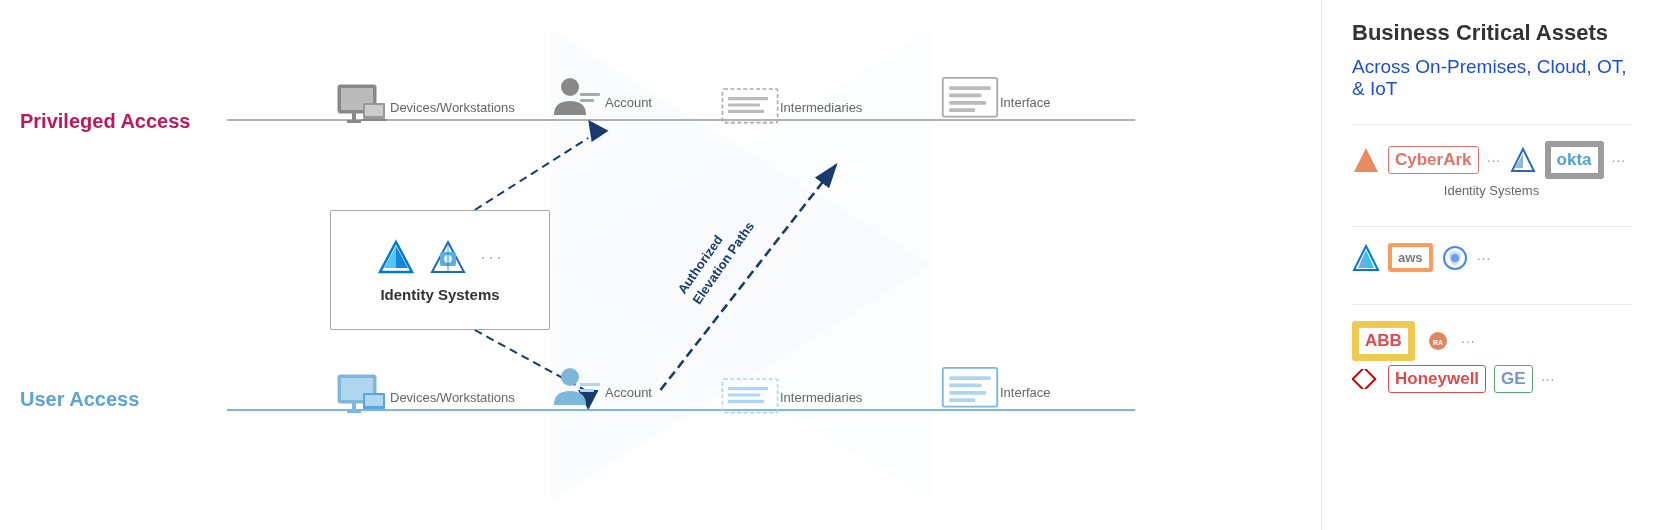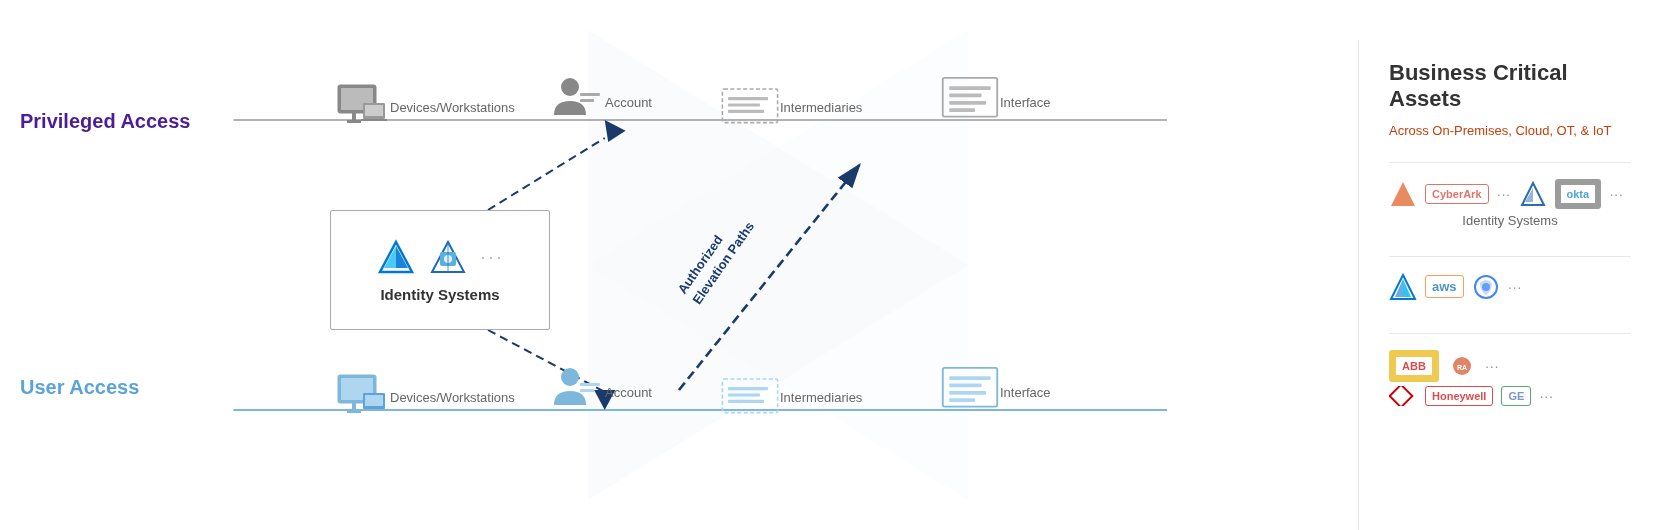--- a/index.html
+++ b/index.html
@@ -21,40 +21,39 @@
 
     
     .diagram-area {
       flex: 1;
       position: relative;
       padding: 20px 0;
     }
 
     
     .right-panel {
-      width: 303px;
+      width: 340px;
       padding: 20px 30px;
       border-left: 1px solid #e8e8e8;
       display: flex;
       flex-direction: column;
       gap: 10px;
       position: relative;
-      margin-top: 40px;
     }
 
     .right-panel-title {
       font-size: 22px;
       font-weight: 700;
       color: #333;
       line-height: 1.2;
     }
 
     .right-panel-subtitle {
-      font-size: 13px;
-      color: #c2410c;
+      font-size: 19px;
+      color: #1d4ed8;
       margin-bottom: 8px;
     }
 
     .vendor-section {
       margin-bottom: 12px;
     }
 
     .vendor-logos {
       display: flex;
       align-items: center;
@@ -64,29 +63,29 @@
     }
 
     .vendor-label {
       font-size: 13px;
       color: #666;
       text-align: center;
       margin-top: 2px;
     }
 
     .vendor-logo {
-      font-size: 11px;
+      font-size: 17px;
       font-weight: 700;
       padding: 3px 6px;
       border-radius: 3px;
       opacity: 0.7;
     }
     .logo-cyberark { color: #d4372b; border: 1px solid #d4372b; }
     .logo-okta { color: #007dc1; border: 6px solid #737373; }
-    .logo-aws { color: #0369a1; border: 1px solid #f97316; font-size: 13px; }
+    .logo-aws { color: #404040; border: 4px solid #f97316; font-size: 13px; }
     .logo-abb { color: #cc0000; border: 7px solid #eab308; }
     .logo-honeywell { color: #cc0000; border: 1px solid #cc0000; text-align: right; }
     .logo-ge { color: #3b6ca8; border: 1px solid #15803d; }
 
     .divider-line {
       border: none;
       border-top: 1px solid #e8e8e8;
       margin: 6px 0;
     }
 
@@ -101,25 +100,25 @@
     
     .row-label {
       position: absolute;
       left: 20px;
       font-size: 20px;
       font-weight: 600;
     }
 
     .row-label-privileged {
       top: 110px;
-      color: #4c1d95;
+      color: #be185d;
     }
 
     .row-label-user {
-      top: 376px;
+      top: 388px;
       color: #5ba3d9;
     }
 
     
     .node {
       position: absolute;
       display: flex;
       flex-direction: row;
       align-items: center;
       text-align: center;

